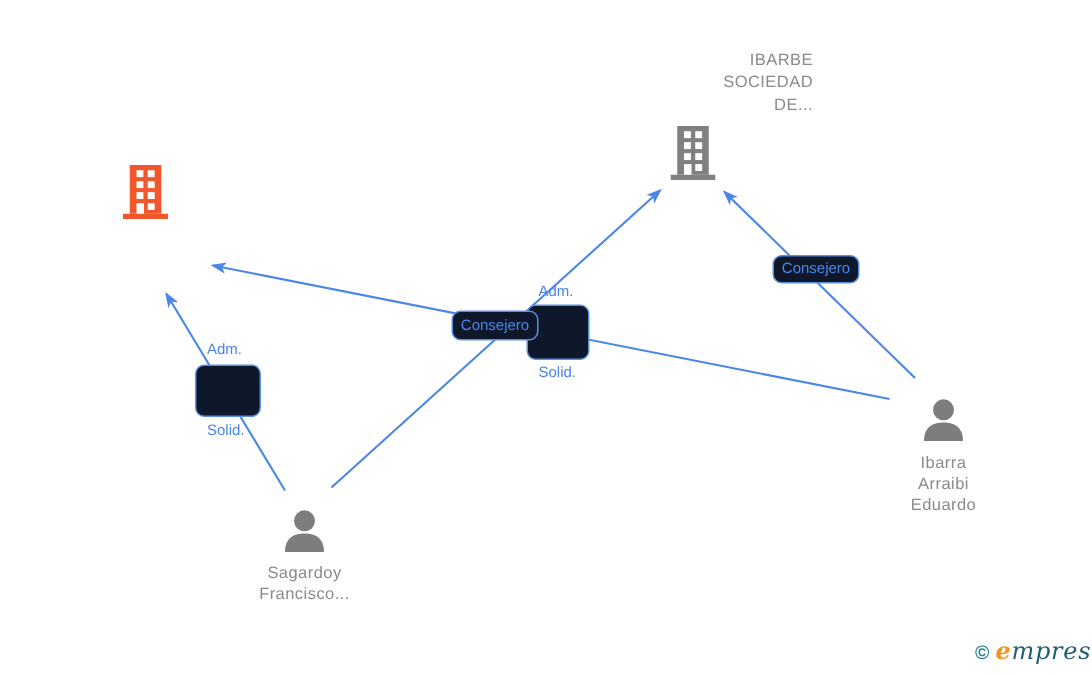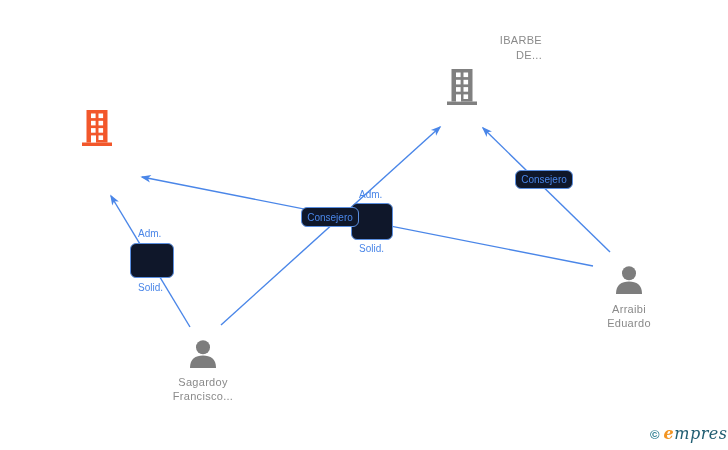--- a/index.html
+++ b/index.html
@@ -153,20 +153,21 @@
         <rect x="16.5" y="18.1" width="4.6" height="4.6" fill="#ffffff"></rect>
         <rect x="9" y="25.4" width="5" height="7.1" fill="#ffffff"></rect>
         <rect x="16.5" y="25.4" width="4.6" height="4.6" fill="#ffffff"></rect>
       </svg>
     </div>
   </div>
 
   <div class="node company" id="node-ibarbe">
     <div class="nlabel">
       <div>IBARBE</div>
+      <div>SOCIEDAD</div>
       <div>DE...</div>
     </div>
     <div class="icon-wrap">
       <svg class="company-icon" width="30" height="36" viewBox="0 0 30 36">
         <rect x="4.5" y="0" width="21" height="32.5" fill="currentColor"></rect>
         <rect x="0" y="32.5" width="30" height="3.5" fill="currentColor"></rect>
         <rect x="9" y="3.5" width="4.6" height="4.6" fill="#ffffff"></rect>
         <rect x="16.5" y="3.5" width="4.6" height="4.6" fill="#ffffff"></rect>
         <rect x="9" y="10.8" width="4.6" height="4.6" fill="#ffffff"></rect>
         <rect x="16.5" y="10.8" width="4.6" height="4.6" fill="#ffffff"></rect>
@@ -192,20 +193,21 @@
   </div>
 
   <div class="node person" id="node-ibarra">
     <div class="icon-wrap">
       <svg class="person-icon" width="34" height="28" viewBox="0 0 34 28">
         <circle cx="17" cy="7.2" r="7" fill="currentColor"></circle>
         <path d="M4,28 C4,18.8 9.5,15.6 17,15.6 C24.5,15.6 30,18.8 30,28 Z" fill="currentColor"></path>
       </svg>
     </div>
     <div class="nlabel">
+      <div>Ibarra</div>
       <div>Arraibi</div>
       <div>Eduardo</div>
     </div>
   </div>
 
   <div class="logo">
     <span class="copy">©</span>
     <span class="brand"><span class="initial">e</span><span class="rest">mpresia</span></span>
   </div>
 

